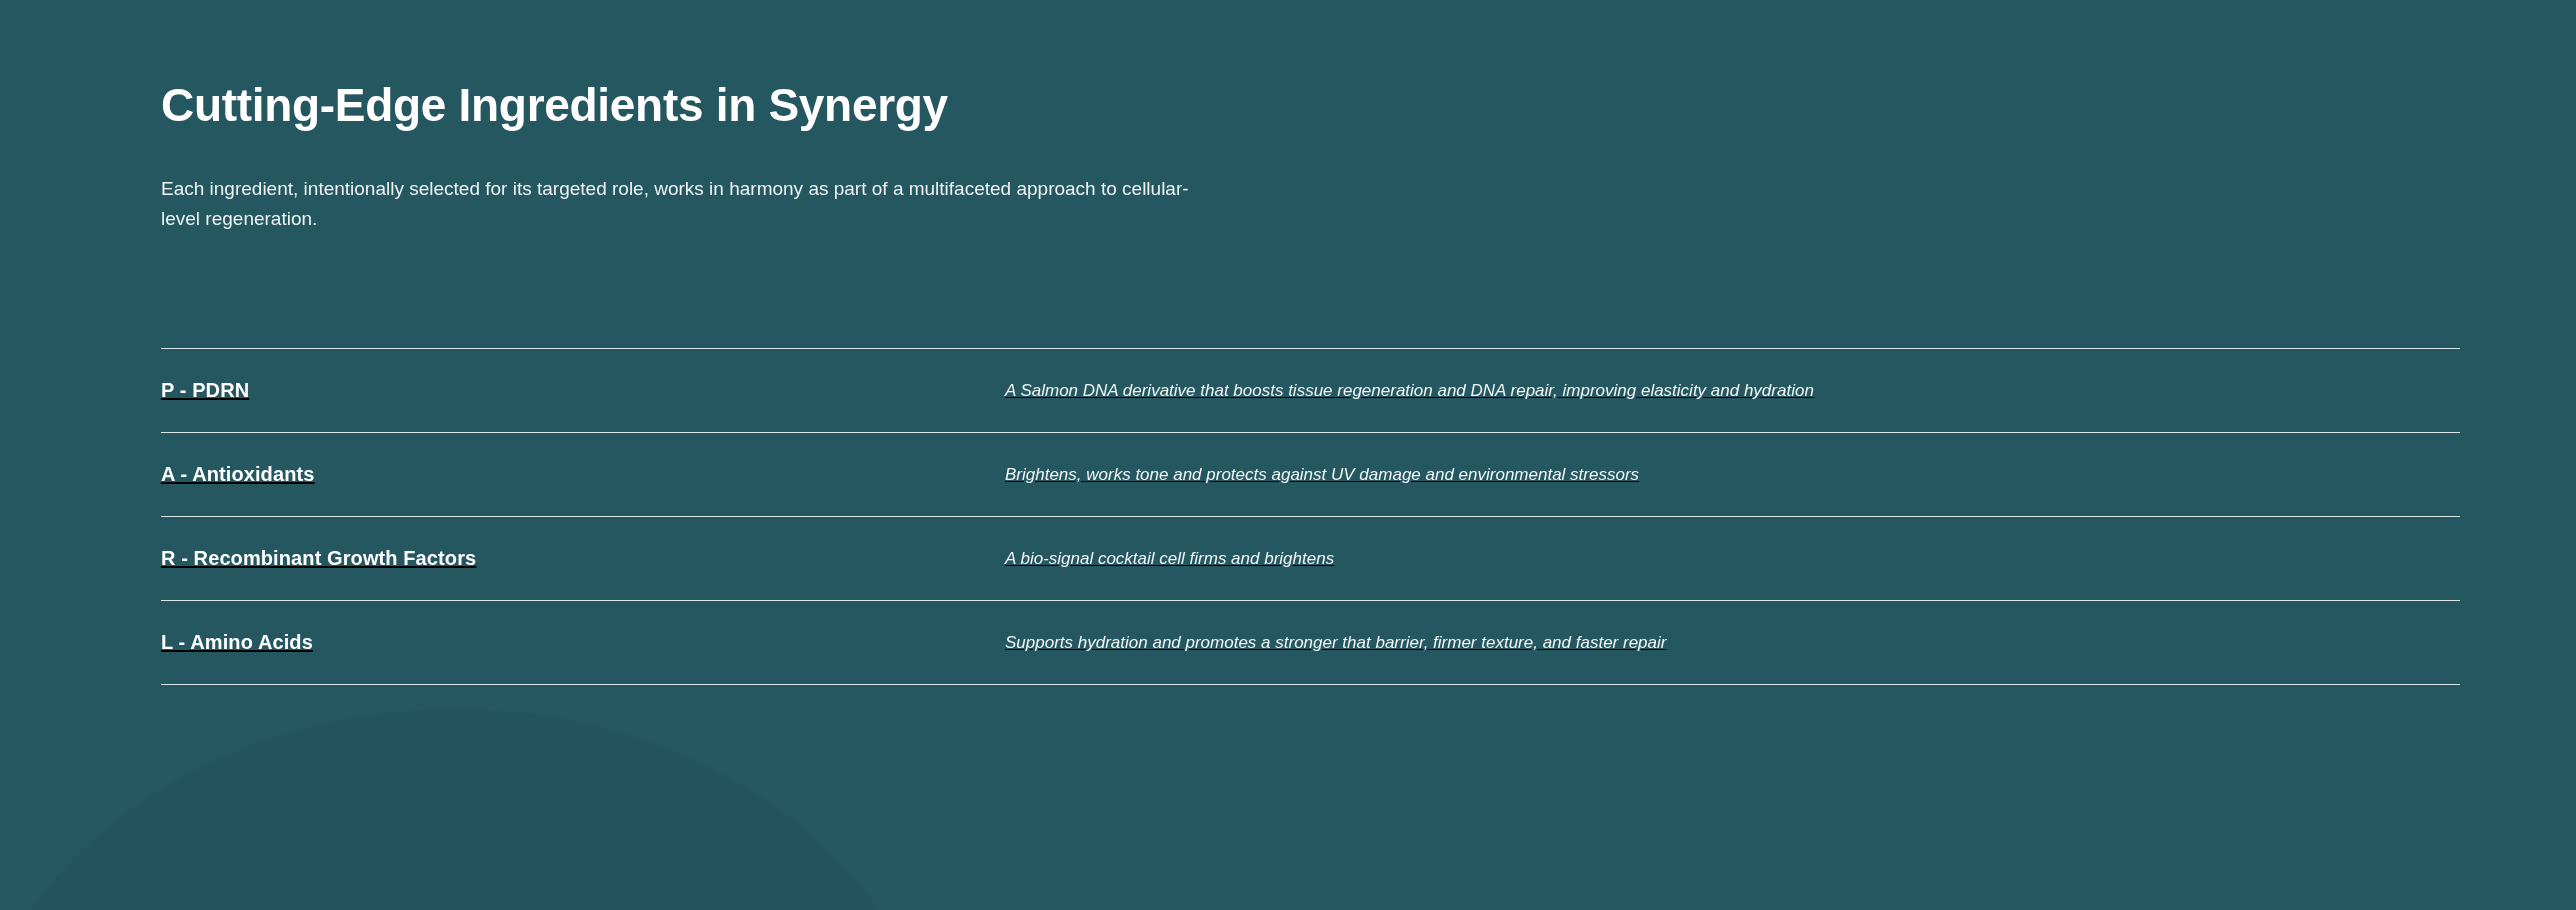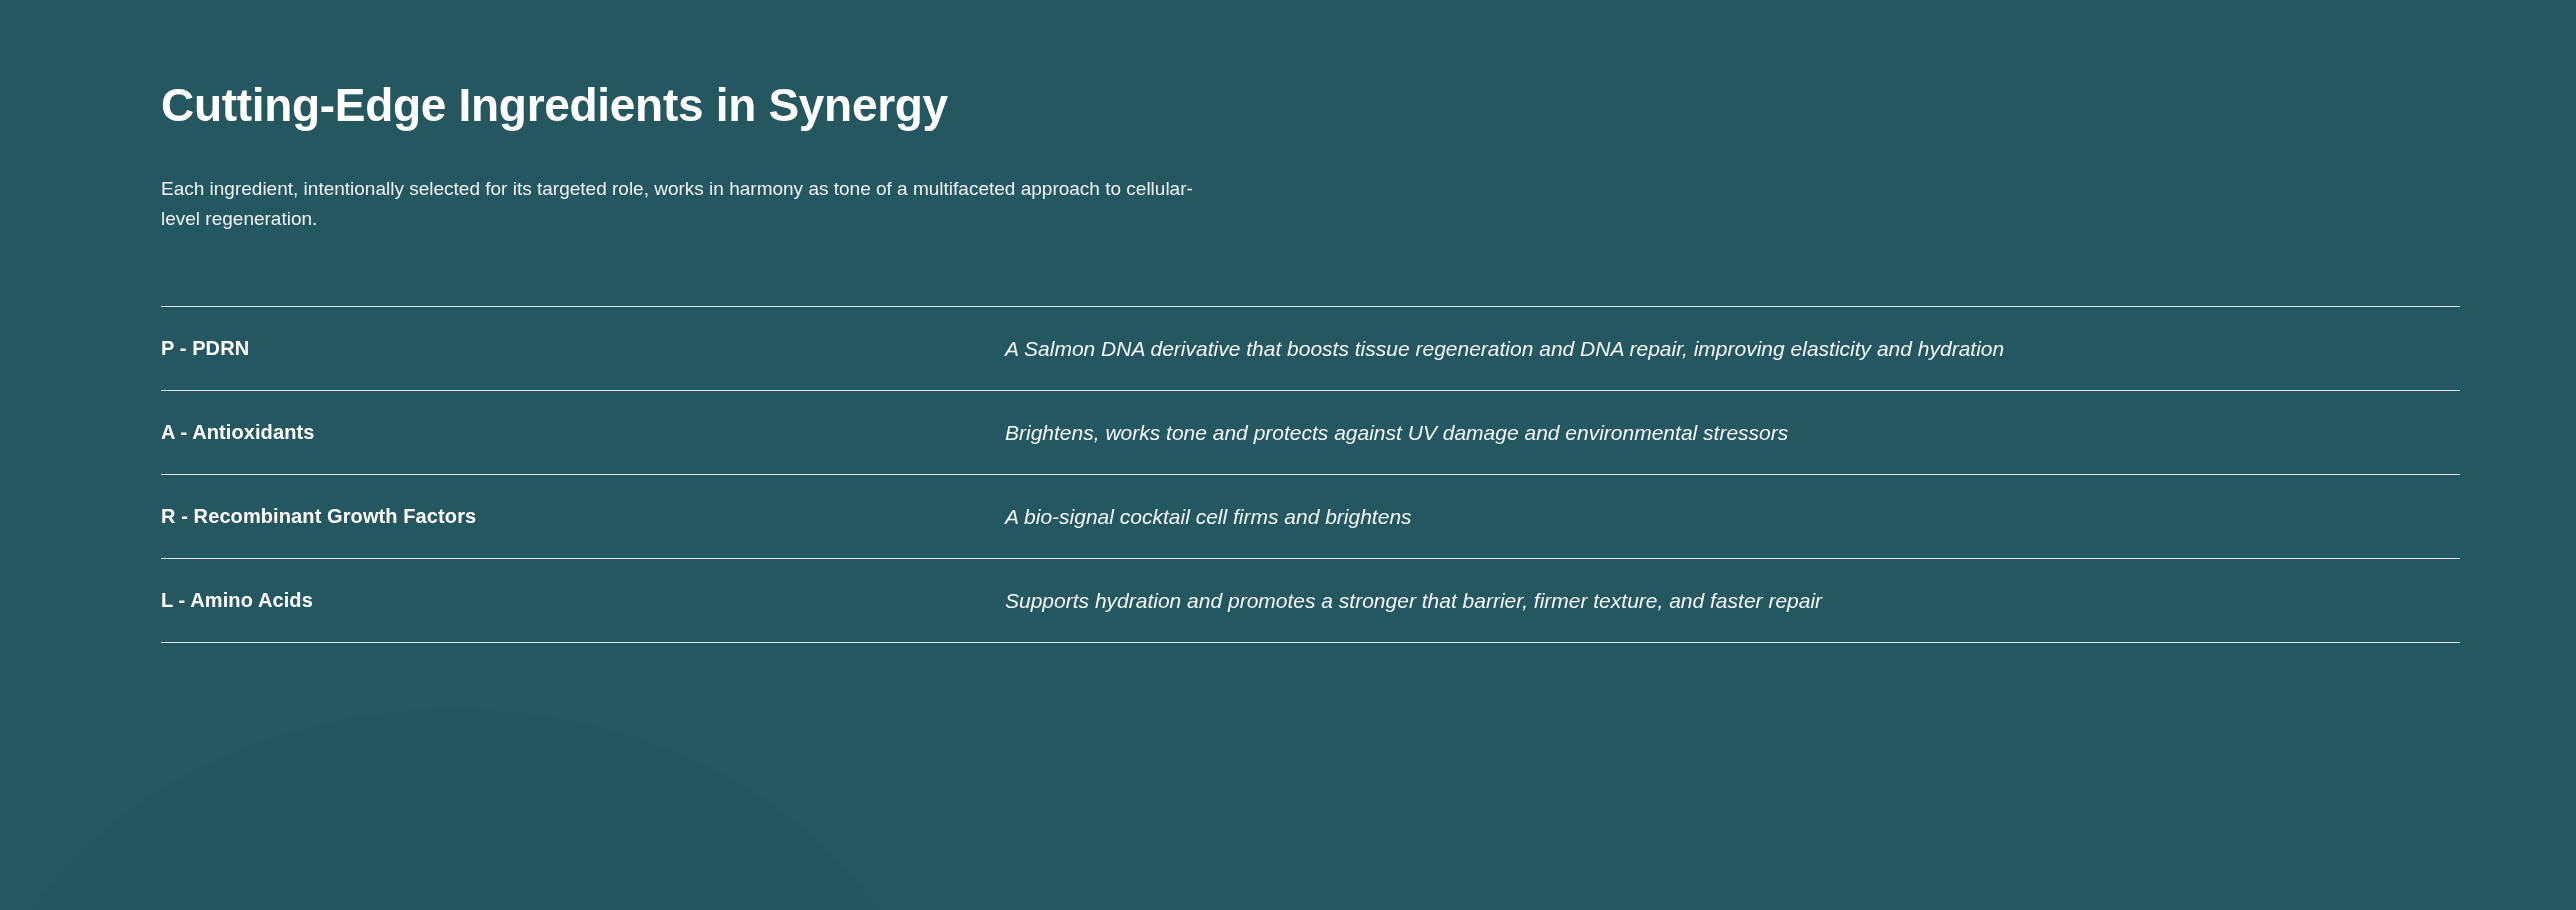--- a/index.html
+++ b/index.html
@@ -56,23 +56,24 @@
   .intro {
     margin-top: 42px;
     color: #eef2f2;
     font-size: 19px;
     font-weight: 400;
     line-height: 1.62;
     max-width: 1033px;
   }
 
   .ingredient-table {
-    margin-top: 71px;
+    margin-top: 113px;
     width: 2299px;
     border-top: 1.5px solid #dfe6e6;
+    text-decoration: underline;
   }
 
   .ingredient-row {
     display: flex;
     align-items: center;
     width: 100%;
     height: 84px;
     border-bottom: 1.5px solid #dfe6e6;
   }
 
@@ -81,38 +82,38 @@
     color: #ffffff;
     font-size: 20px;
     font-weight: 700;
     letter-spacing: 0.1px;
     white-space: nowrap;
   }
 
   .row-desc {
     flex: 1 1 auto;
     color: #f2f6f6;
-    font-size: 21px;
+    font-size: 17px;
     font-weight: 400;
     font-style: italic;
     line-height: 1.3;
   }
 </style>
 </head>
 <body>
 
 <div class="page">
 
   <div class="deco-arc"></div>
 
   <div class="content">
 
     <h1 class="page-title">Cutting-Edge Ingredients in Synergy</h1>
 
-    <p class="intro">Each ingredient, intentionally selected for its targeted role, works in harmony as tone of a multifaceted approach to cellular-level regeneration.</p>
+    <p class="intro">Each ingredient, intentionally selected for its targeted role, works in harmony as part of a multifaceted approach to cellular-level regeneration.</p>
 
     <div class="ingredient-table">
 
       <div class="ingredient-row">
         <div class="row-term">P - PDRN</div>
         <div class="row-desc">A Salmon DNA derivative that boosts tissue regeneration and DNA repair, improving elasticity and hydration</div>
       </div>
 
 
       <div class="ingredient-row">

